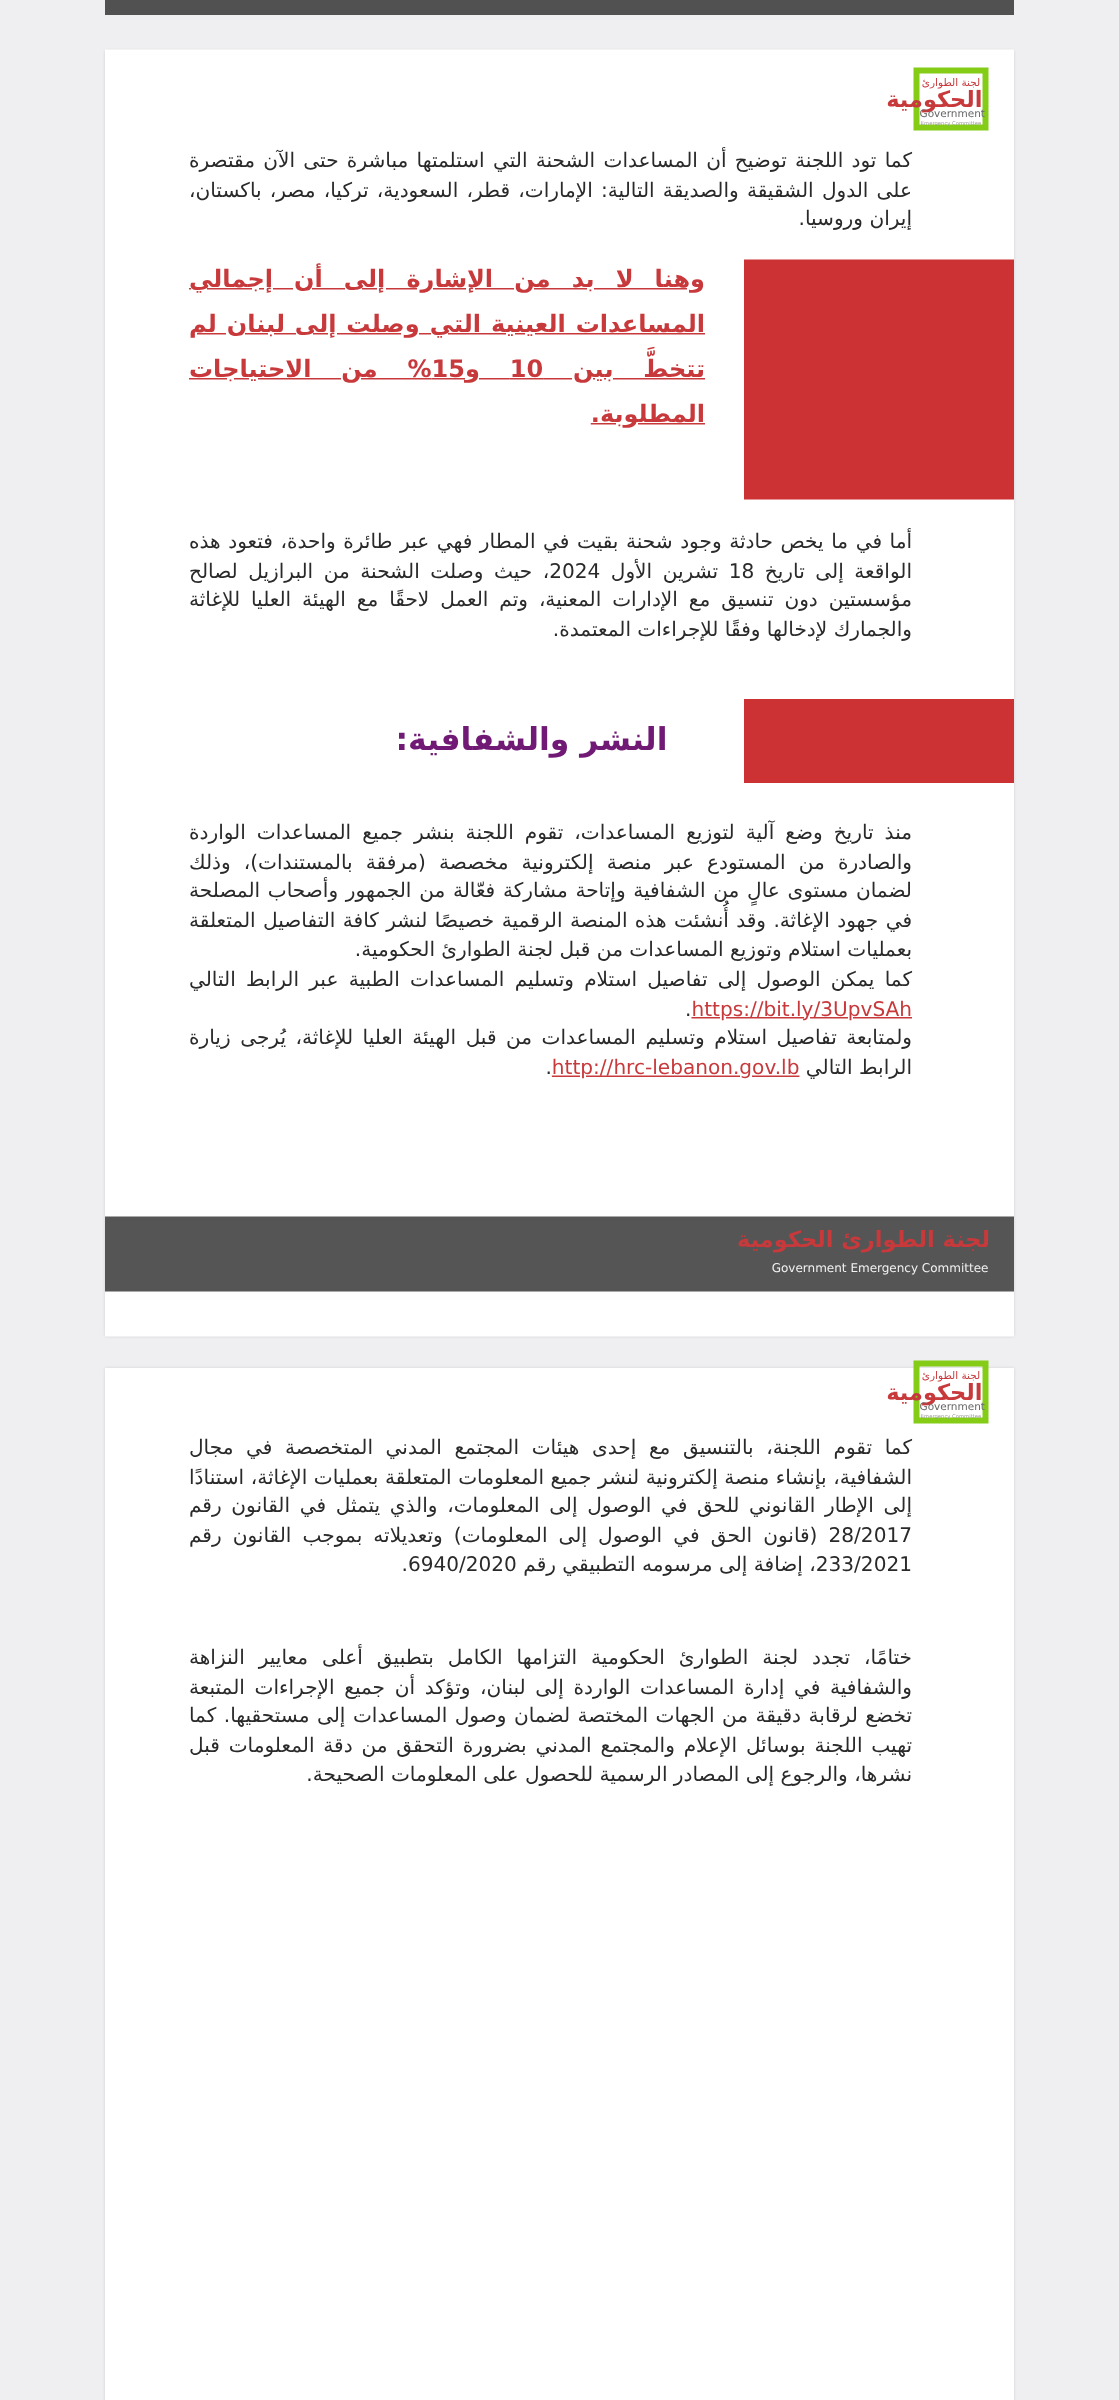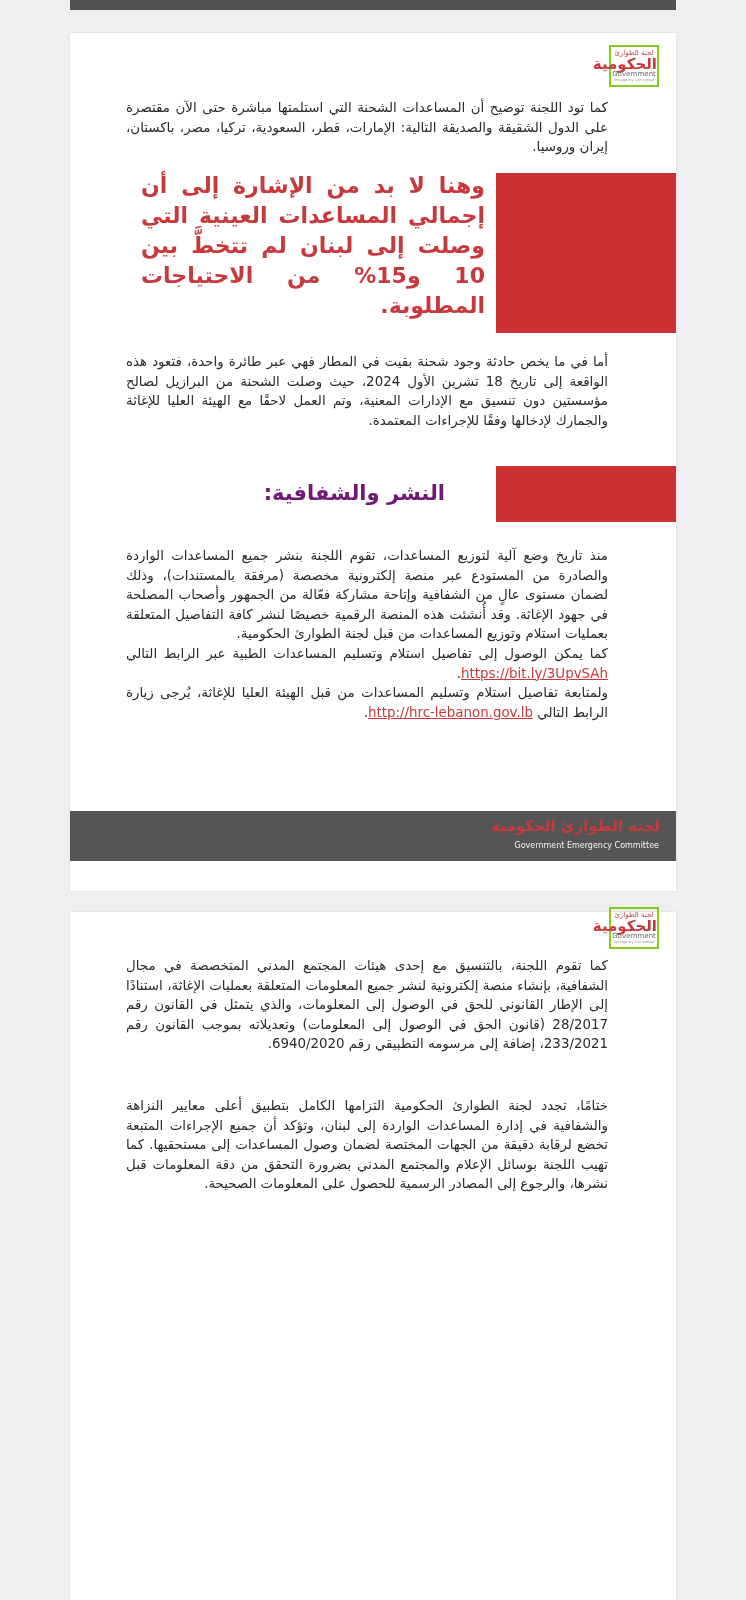--- a/index.html
+++ b/index.html
@@ -15,41 +15,41 @@
     box-shadow: 0 0 2px rgba(0,0,0,0.12);
   }
   .top-band {
     position: absolute; left: 70px; top: 0; width: 606px; height: 10px;
     background: #515151;
   }
   #page1 { top: 33px; height: 858px; }
   #page2 { top: 912px; height: 700px; }
   .logo {
     position: absolute; right: 17px; width: 50px; height: 42px;
-    border: 2px solid #84cc16; box-sizing: border-box;
+    border: 4px solid #84cc16; box-sizing: border-box;
     text-align: center; padding-top: 2px;
   }
   .logo .l1 { color: #c8393c; font-size: 7px; line-height: 9px; direction: rtl; }
   .logo .l2 { color: #c8393c; font-size: 15px; font-weight: bold; line-height: 12px; direction: rtl; }
   .logo .l3 { color: #666; font-size: 7px; line-height: 8px; }
   .logo .l4 { color: #999; font-size: 3.5px; line-height: 4px; }
   .para {
     position: absolute; left: 56px; width: 482px;
     direction: rtl; text-align: justify; text-align-last: right;
     font-size: 13.4px; line-height: 19.6px; color: #2a2a2a;
   }
   .para p { margin: 0; }
   .link { color: #c8393c; text-decoration: underline; direction: ltr; unicode-bidi: embed; }
   .red-block {
     position: absolute; right: 0; background: #cc3133;
   }
   .highlight {
-    position: absolute; left: 71px; width: 344px;
+    position: absolute; left: 56px; width: 344px;
     direction: rtl; text-align: justify; text-align-last: right;
-    color: #c8393c; font-weight: bold; font-size: 22px; line-height: 30px;
+    color: #c8393c; font-weight: bold; font-size: 16px; line-height: 30px; text-decoration: underline;
   }
   .heading {
     position: absolute; right: 231px;
     direction: rtl; color: #701a75; font-weight: bold; font-size: 21px;
   }
   .footer-bar {
     position: absolute; left: 0; right: 0; top: 778px; height: 50px;
     background: #555555;
     text-align: center;
   }

